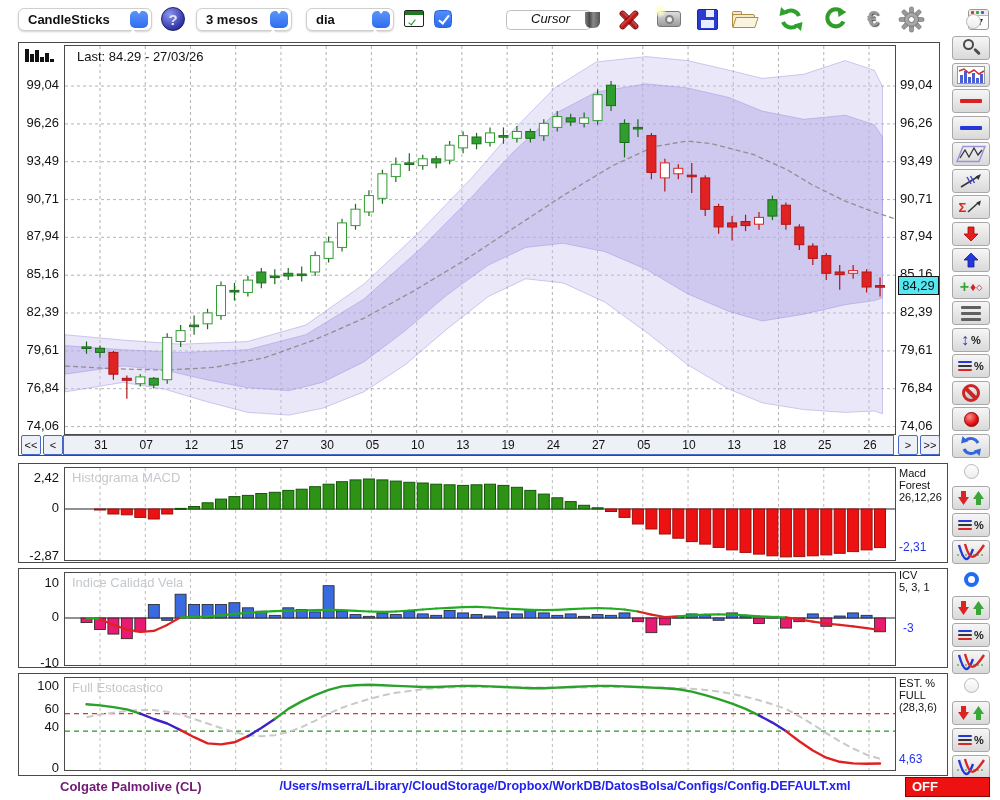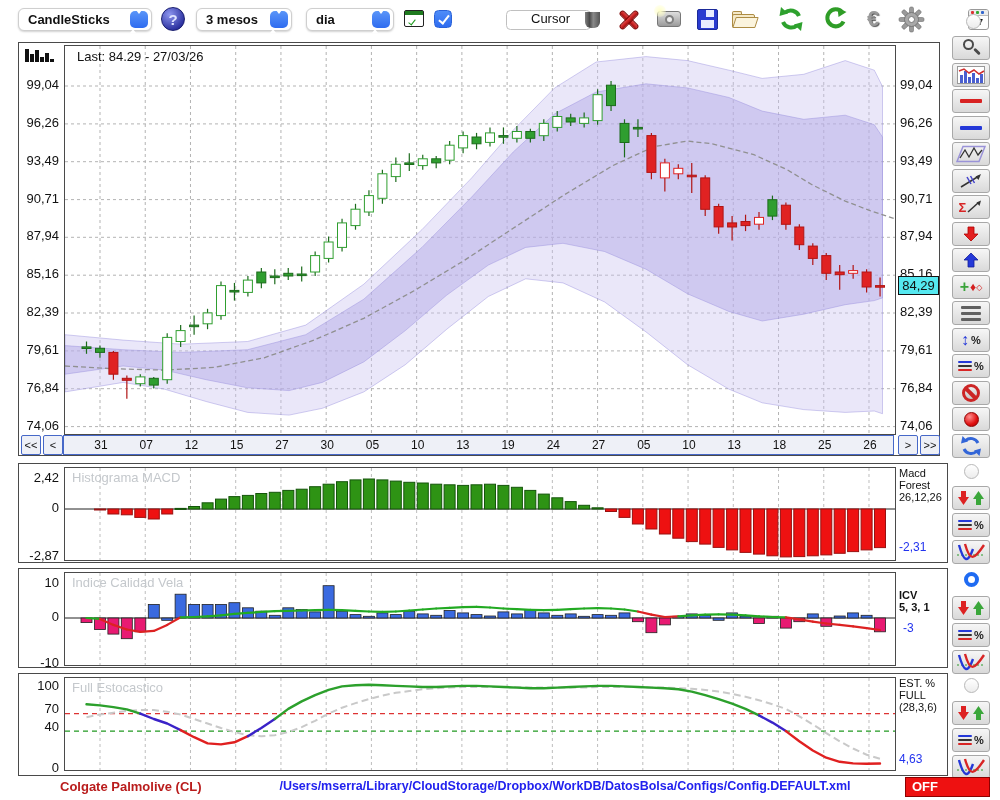--- a/index.html
+++ b/index.html
@@ -94,21 +94,21 @@
   .fb{position:relative;width:18px;height:18px;border:3.5px solid #cc2525;border-radius:50%;
     background:linear-gradient(#ececec,#c8c8c8);}
   .fb i{position:absolute;left:-2px;top:4px;width:15px;height:3.5px;background:#cc2525;transform:rotate(45deg);}
   .rd{width:15px;height:15px;border-radius:50%;border:1px solid #8d0000;
     background:radial-gradient(circle at 35% 30%, #ff9090, #e01010 60%, #a80000);}
   .sig{color:#d82525;font-weight:700;font-size:13px;margin-right:1px;}
   .off{position:absolute;left:905px;top:777px;width:85px;height:20px;background:#ee1111;border:1px solid #8d0000;
     color:#fff;font-size:13px;font-weight:700;line-height:18px;padding-left:6px;}
 
   
-  .sym{position:absolute;left:60px;top:779px;font-size:13px;font-weight:700;color:#b91c1c;}
+  .sym{position:absolute;left:60px;top:779px;font-size:13px;font-weight:700;color:#701a75;}
   .cfg{position:absolute;left:230px;top:779px;width:670px;text-align:center;font-size:12.5px;font-weight:700;color:#2222ee;}
   .volicon{position:absolute;left:6px;top:4px;z-index:3;}
 </style>
 </head>
 <body>
 
 <div id="app">
 
   <div>
     <div class="sel" style="left:18px;top:8px;width:134px;">
@@ -127,21 +127,21 @@
     <div class="mwin">
         <div class="hd"></div>
         <span class="ck"></span>
       </div>
 
     <span class="chk on" style="left:434px;top:10px;">
         <span class="mark"></span>
       </span>
     <span class="chklab" style="left:459px;top:10px;margin-top:40px;">Guies</span>
     <span class="chk off" style="left:506px;top:10px;"></span>
-    <span class="chklab" style="left:531px;top:10px;">Cursor</span>
+    <span class="chklab" style="left:531px;top:10px;font-style:italic;">Cursor</span>
 
     <div class="tbtn" style="left:577px;">
       <span><span class="trash-lid"></span><span class="trash-body" style="display:block;"></span></span>
     </div>
     <div class="tbtn" style="left:614px;">
       <span class="xmark">
           <i></i>
           <i></i>
         </span>
     </div>
@@ -662,32 +662,32 @@
           <line x1="694.0" y1="43.3" x2="707.4" y2="44.0" stroke="#22aa22" stroke-width="2.2" stroke-linecap="round"></line>
           <line x1="707.4" y1="44.0" x2="720.9" y2="44.3" stroke="#22aa22" stroke-width="2.2" stroke-linecap="round"></line>
           <line x1="720.9" y1="44.3" x2="734.3" y2="46.4" stroke="#dd2222" stroke-width="2.2" stroke-linecap="round"></line>
           <line x1="734.3" y1="46.4" x2="747.8" y2="48.7" stroke="#dd2222" stroke-width="2.2" stroke-linecap="round"></line>
           <line x1="747.8" y1="48.7" x2="761.3" y2="50.5" stroke="#dd2222" stroke-width="2.2" stroke-linecap="round"></line>
           <line x1="761.3" y1="50.5" x2="774.7" y2="51.9" stroke="#dd2222" stroke-width="2.2" stroke-linecap="round"></line>
           <line x1="774.7" y1="51.9" x2="788.1" y2="53.3" stroke="#dd2222" stroke-width="2.2" stroke-linecap="round"></line>
           <line x1="788.1" y1="53.3" x2="801.6" y2="55.1" stroke="#dd2222" stroke-width="2.2" stroke-linecap="round"></line>
           <line x1="801.6" y1="55.1" x2="815.0" y2="57.0" stroke="#dd2222" stroke-width="2.2" stroke-linecap="round"></line>
         </svg></div>
-    <div class="info" style="left:880px;top:20px;font-weight:bold;">
+    <div class="info" style="left:880px;top:0;">
       <div>ICV</div>
         <div>5, 3, 1</div>
     </div>
     <div class="pval" style="left:884px;top:52px;">-3</div>
   </div>
 
   <div class="widget" style="left:18px;top:673px;width:930px;height:103px;">
     <div class="panel-title" style="left:53px;top:6px;">Full Estocastico</div>
     <div id="stoch-ylab" style="position:absolute;left:0;top:0;width:43px;height:101px;">
         <div class="ylab" style="top: 4px; left: 0px; width: 40px; text-align: right;">100</div>
-        <div class="ylab" style="top: 27px; left: 0px; width: 40px; text-align: right;">70</div>
+        <div class="ylab" style="top: 27px; left: 0px; width: 40px; text-align: right;">60</div>
         <div class="ylab" style="top: 45px; left: 0px; width: 40px; text-align: right;">40</div>
         <div class="ylab" style="top: 86px; left: 0px; width: 40px; text-align: right;">0</div>
       </div>
     <div class="plot" id="stoch-plot" style="left:45px;top:3px;width:832px;height:94px;"><svg width="830" height="92" viewBox="0 0 830 92">
           <line x1="35" y1="0" x2="35" y2="92" stroke="#bdbdbd" stroke-width="1" stroke-dasharray="3,3"></line>
           <line x1="80.235" y1="0" x2="80.235" y2="92" stroke="#bdbdbd" stroke-width="1" stroke-dasharray="3,3"></line>
           <line x1="125.47" y1="0" x2="125.47" y2="92" stroke="#bdbdbd" stroke-width="1" stroke-dasharray="3,3"></line>
           <line x1="170.70499999999998" y1="0" x2="170.70499999999998" y2="92" stroke="#bdbdbd" stroke-width="1" stroke-dasharray="3,3"></line>
           <line x1="215.94" y1="0" x2="215.94" y2="92" stroke="#bdbdbd" stroke-width="1" stroke-dasharray="3,3"></line>
           <line x1="261.175" y1="0" x2="261.175" y2="92" stroke="#bdbdbd" stroke-width="1" stroke-dasharray="3,3"></line>

